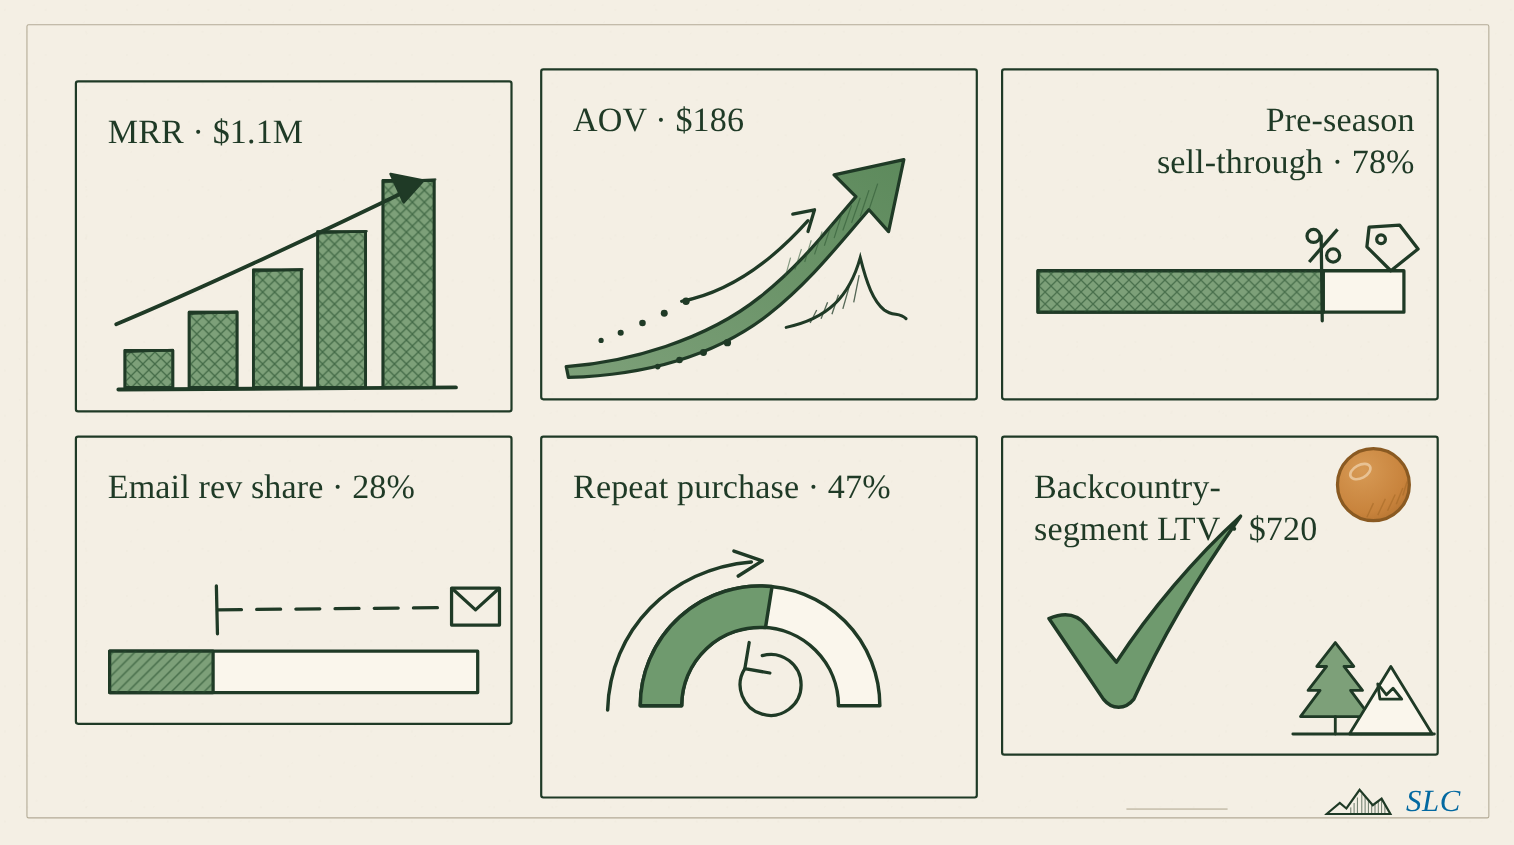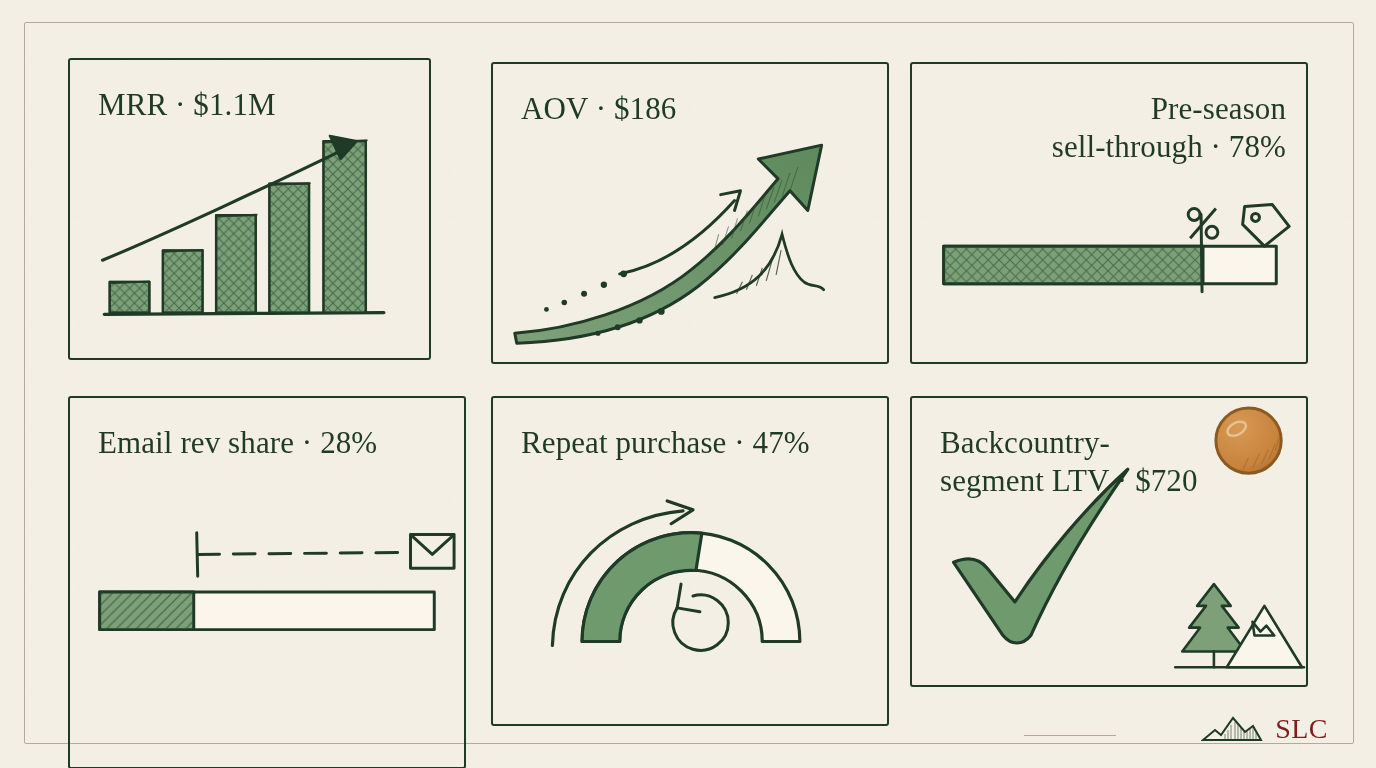--- a/index.html
+++ b/index.html
@@ -78,34 +78,35 @@
   }
   .footer-logo {
     position: absolute;
     right: 48px;
     top: 712px;
     display: flex;
     align-items: center;
     gap: 12px;
   }
   .footer-mark {
-    color: #7f1d1d;
+    color: #0369a1;
     font-size: 28px;
+    font-style: italic;
     letter-spacing: 0.5px;
   }
 </style>
 </head>
 <body>
 
 <div id="canvas">
 
   <div id="paper-grain"></div>
   <div id="outer-frame"></div>
 
-  <div class="panel" style="left:68px; top:58px; width:363px; height:302px;">
+  <div class="panel" style="left:68px; top:73px; width:398px; height:302px;">
     <div class="panel-title">MRR · $1.1M</div>
     <svg class="art" viewBox="0 0 398 302">
       <defs>
         <pattern id="xh1" width="11" height="11" patternUnits="userSpaceOnUse" patternTransform="rotate(0)">
           <path d="M0,11 L11,0 M-2,2 L2,-2 M9,13 L13,9" stroke="#27502f" stroke-width="1.2" fill="none"></path>
           <path d="M0,0 L11,11 M-2,9 L2,13 M9,-2 L13,2" stroke="#27502f" stroke-width="1.2" fill="none"></path>
         </pattern>
       </defs>
 
       <path d="M38,282 C120,280.5 250,281.5 348,280" stroke="#1f3a26" stroke-width="3.6" fill="none" stroke-linecap="round"></path>
@@ -214,21 +215,21 @@
         <path d="M307,146 L281,176"></path>
       </g>
 
       <g stroke="#1f3a26" stroke-width="3" fill="none" stroke-linejoin="round">
         <path d="M336,144 L364,142 L381,164 L356,184 L334,162 Z"></path>
         <circle cx="347" cy="155" r="4"></circle>
       </g>
     </svg>
   </div>
 
-  <div class="panel" style="left:68px; top:396px; width:398px; height:373px;">
+  <div class="panel" style="left:68px; top:396px; width:398px; height:263px;">
     <div class="panel-title">Email rev share · 28%</div>
     <svg class="art" viewBox="0 0 398 291">
       <defs>
         <pattern id="dh4" width="10" height="10" patternUnits="userSpaceOnUse">
           <path d="M0,10 L10,0 M-2,2 L2,-2 M8,12 L12,8" stroke="#27502f" stroke-width="1.3" fill="none"></path>
         </pattern>
       </defs>
 
       <path d="M128,136 L129,180" stroke="#1f3a26" stroke-width="3" stroke-linecap="round"></path>
       <path d="M129,158 L336,156" stroke="#1f3a26" stroke-width="3" fill="none" stroke-linecap="round" stroke-dasharray="22 14"></path>

